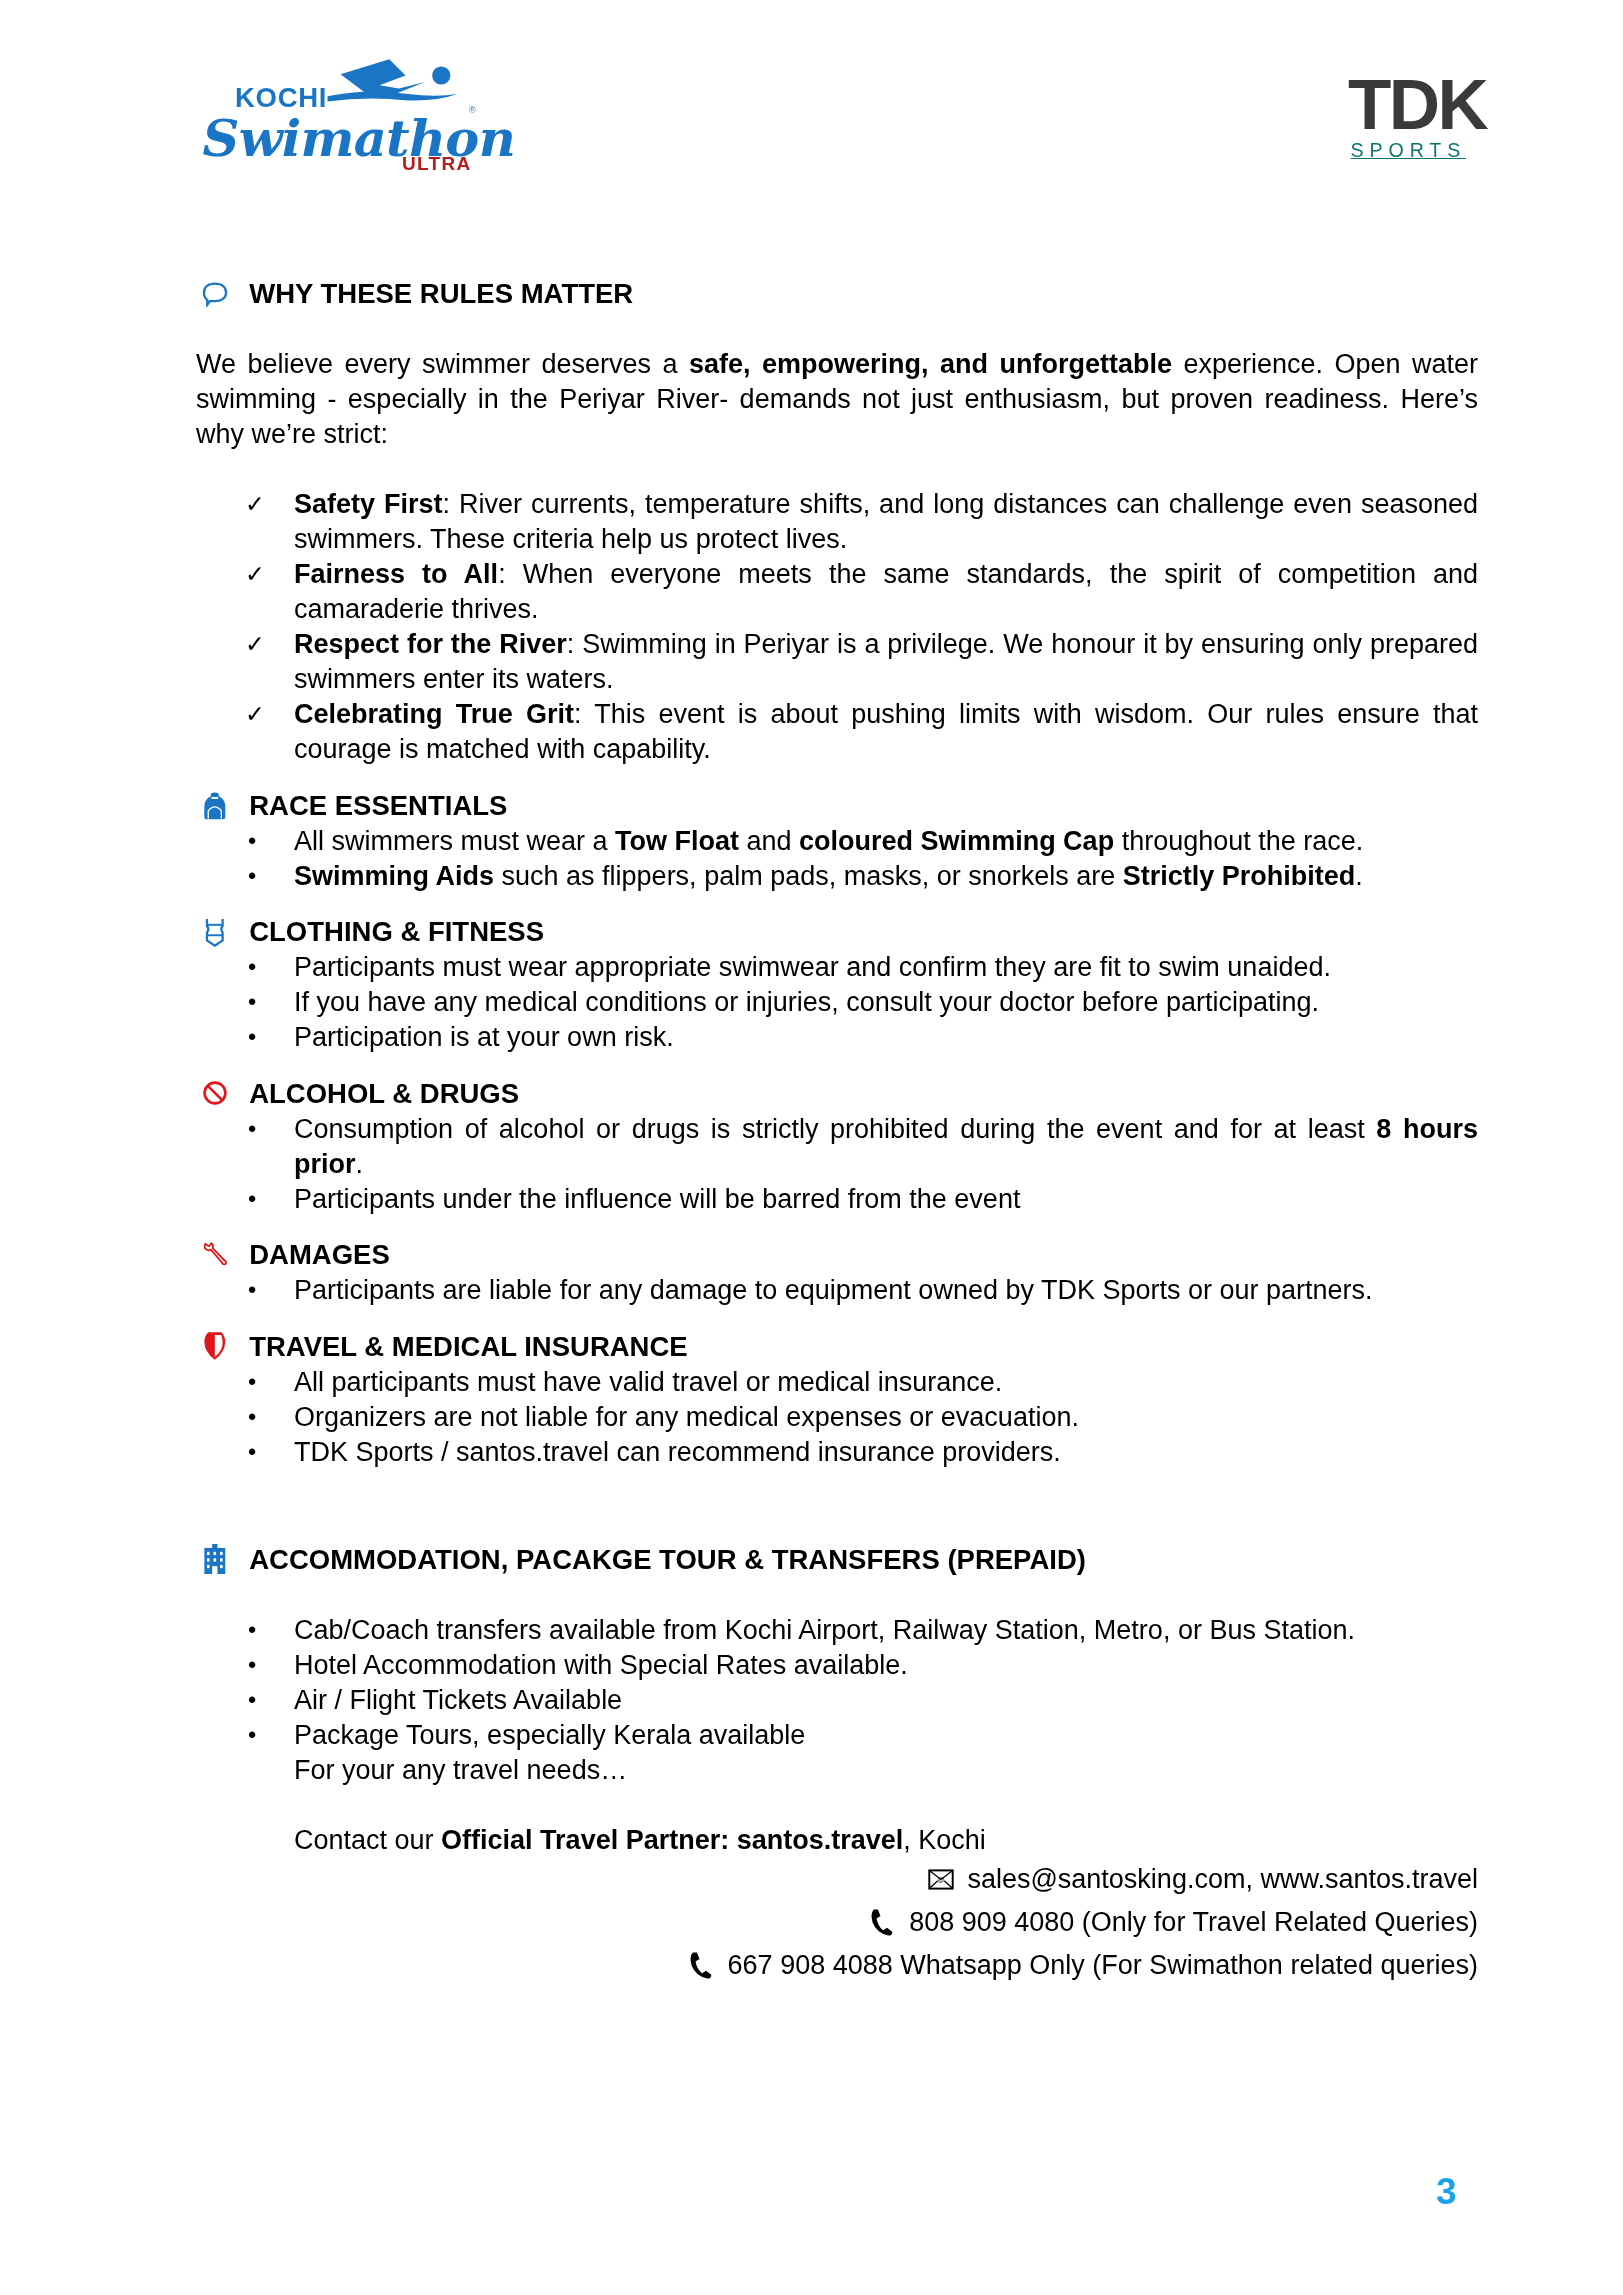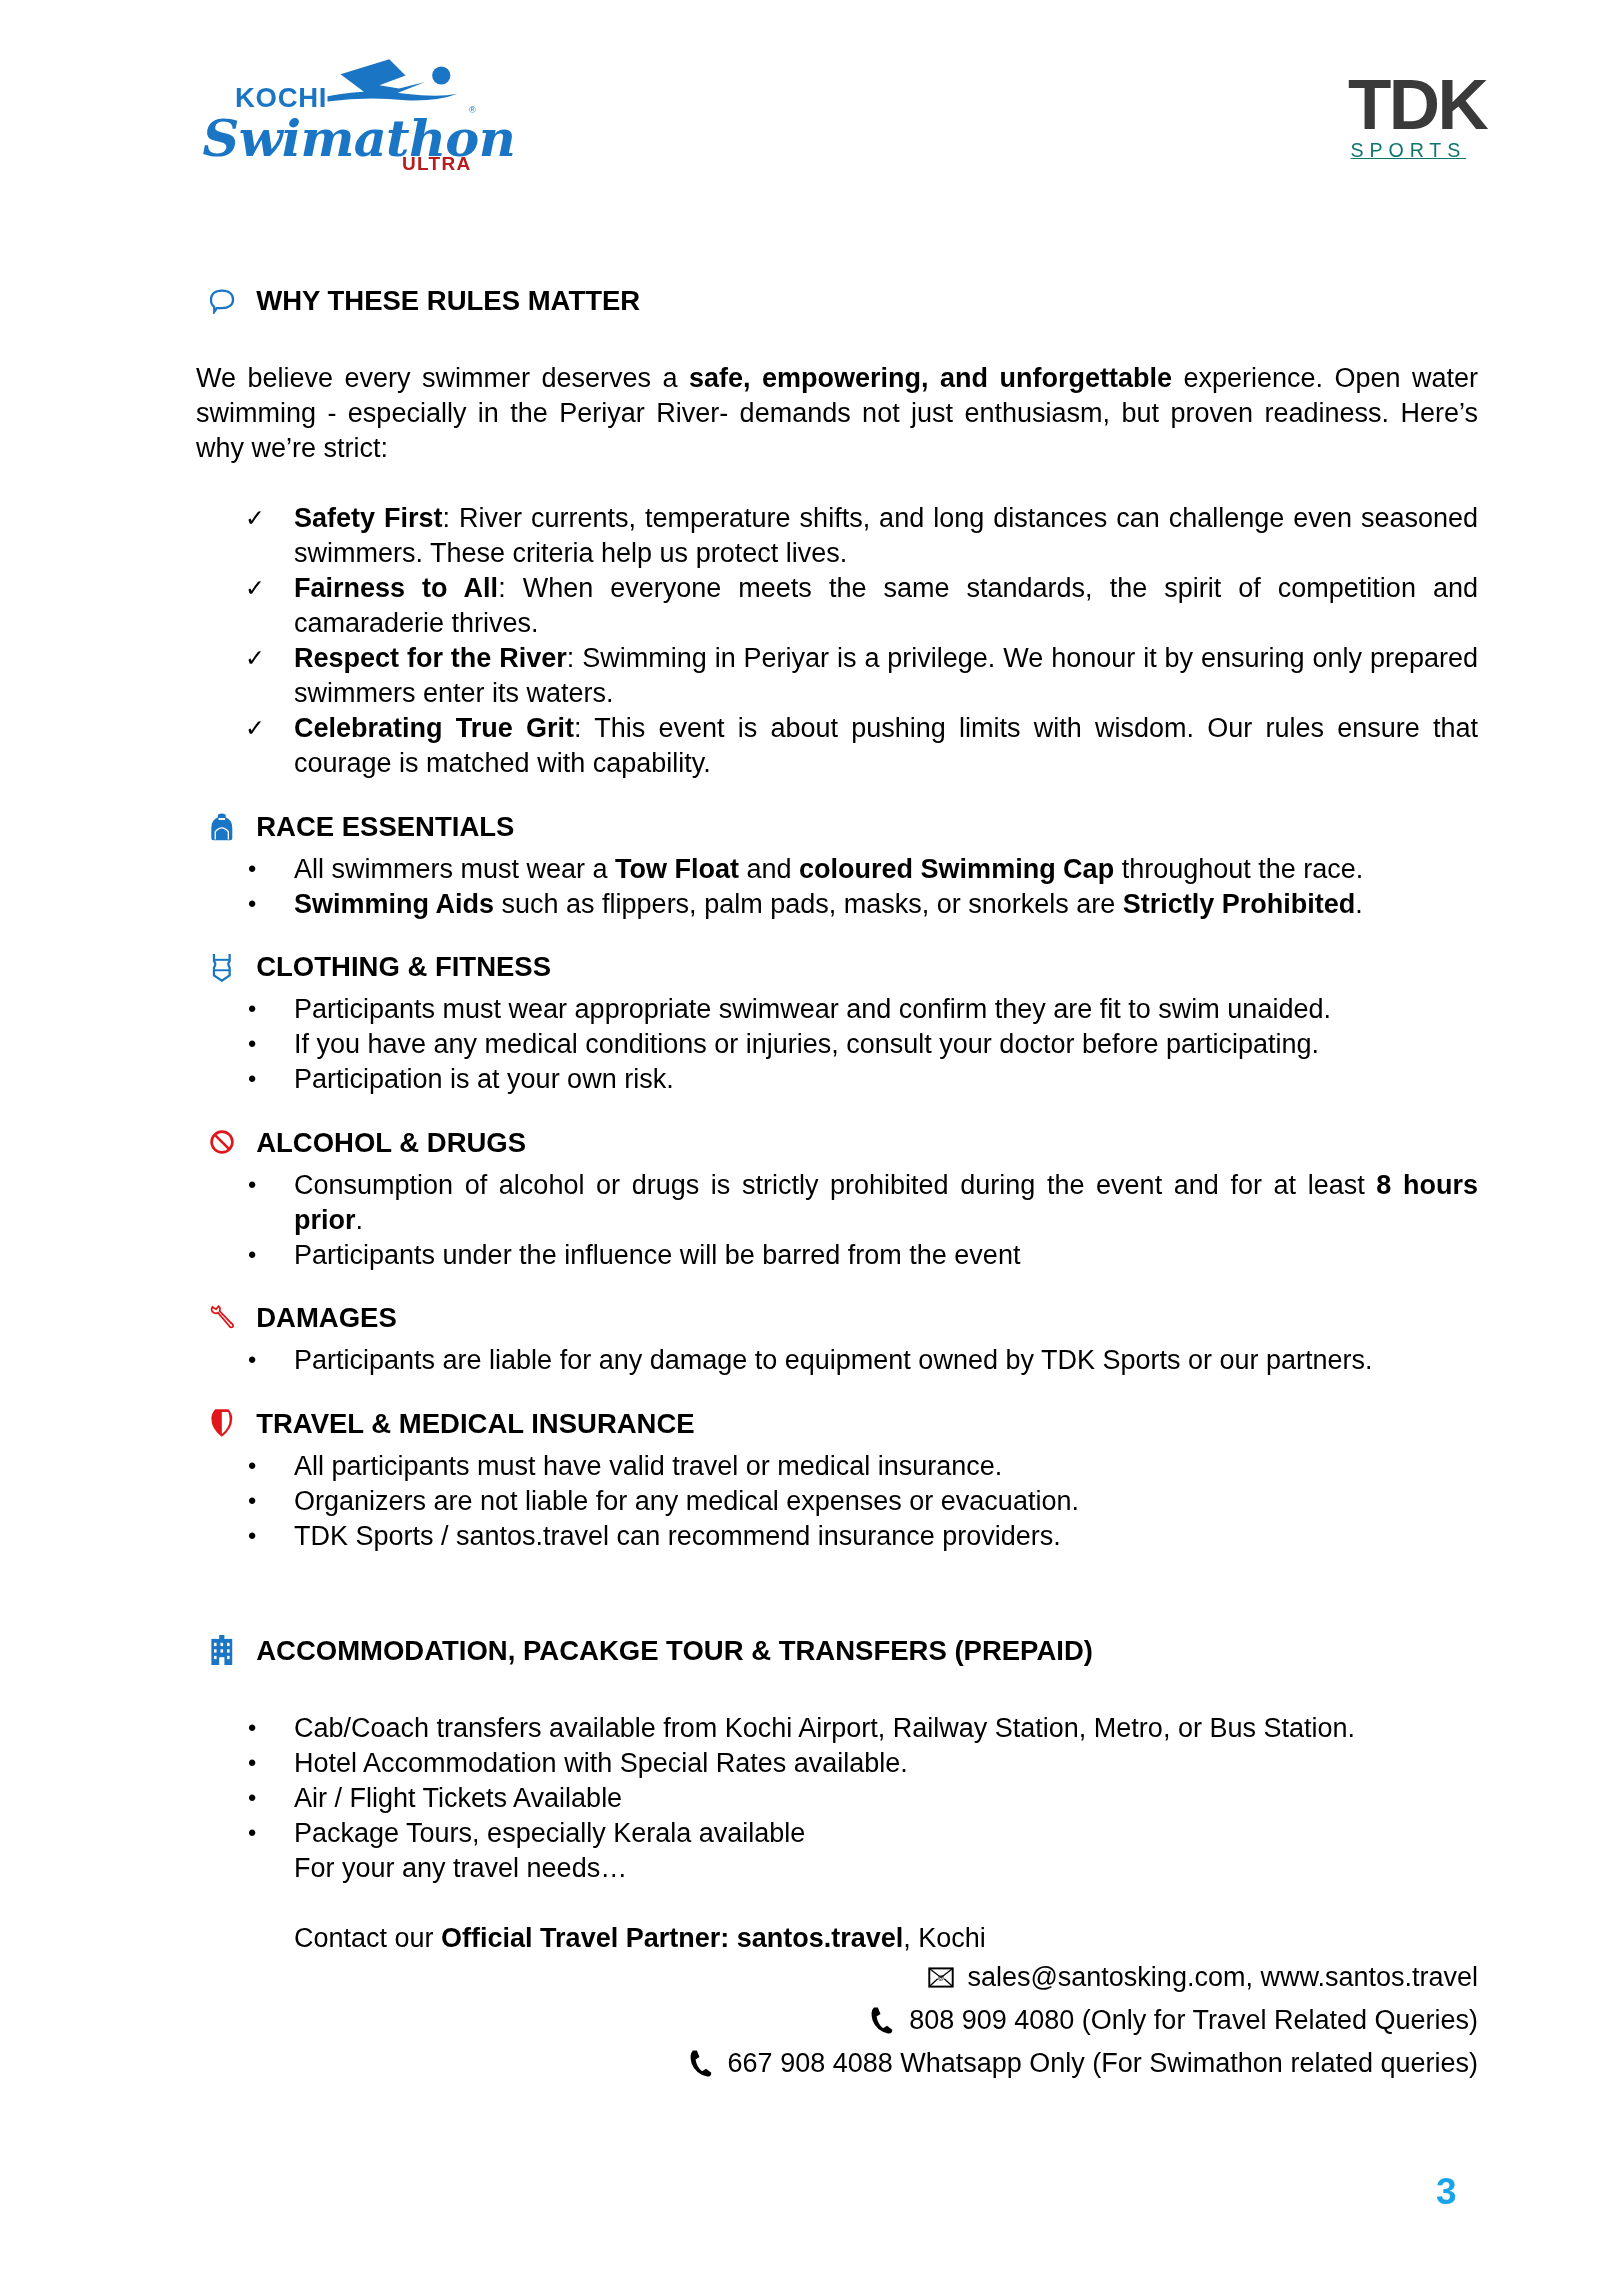--- a/index.html
+++ b/index.html
@@ -30,21 +30,21 @@
   }
   .logo-right .sports {
     font-size: 19.6px; color: #0f766e; letter-spacing: 5.9px; margin-top: 5.2px; padding-left: 2.6px; text-decoration: underline;
   }
   .content {
     position: absolute; left: 196px; top: 275px; width: 1282px;
     font-size: 27px; line-height: 35px;
   }
   .h {
     display: flex; align-items: center; font-weight: bold; font-size: 27.5px;
-    margin: 8px; height: 35px;
+    margin: 1px; height: 35px;
   }
   .h .ic { width: 26px; height: 29px; margin-right: 21px; margin-left: 5.2px; display: inline-flex; align-items: center; justify-content: center; }
   p.para { margin: 0; text-align: justify; }
   ul.checks, ul.bullets { margin: 0; padding: 0; list-style: none; }
   ul.checks li, ul.bullets li { position: relative; padding-left: 98px; text-align: justify; }
   ul.checks li .mark { position: absolute; left: 49px; top: 0; font-size: 23.6px; }
   ul.bullets li .mark { position: absolute; left: 52px; top: 0; font-size: 23.6px; }
   .sp1 { height: 35px; }
   .sp2 { height: 71px; }
   .sp-h { height: 19.6px; }

